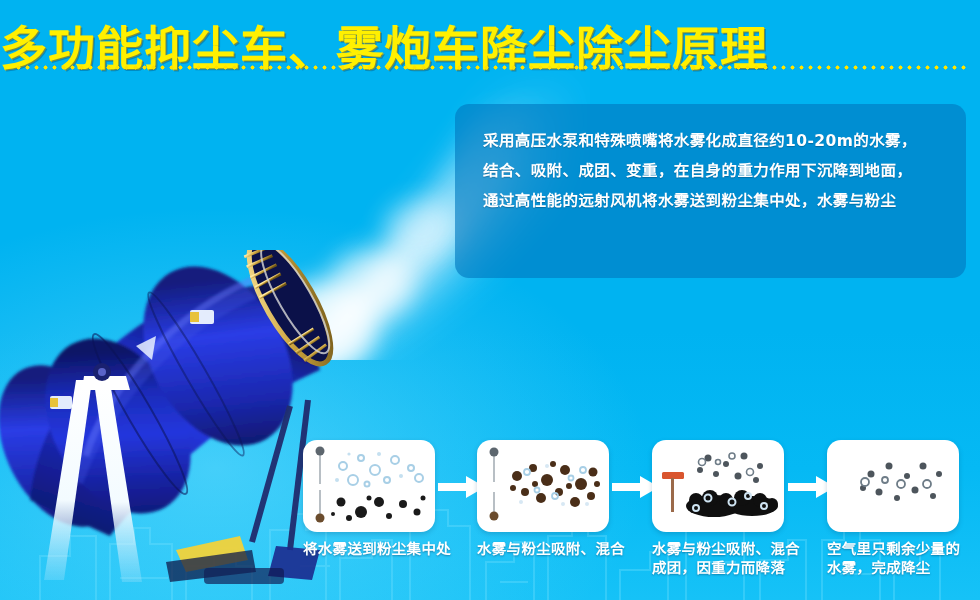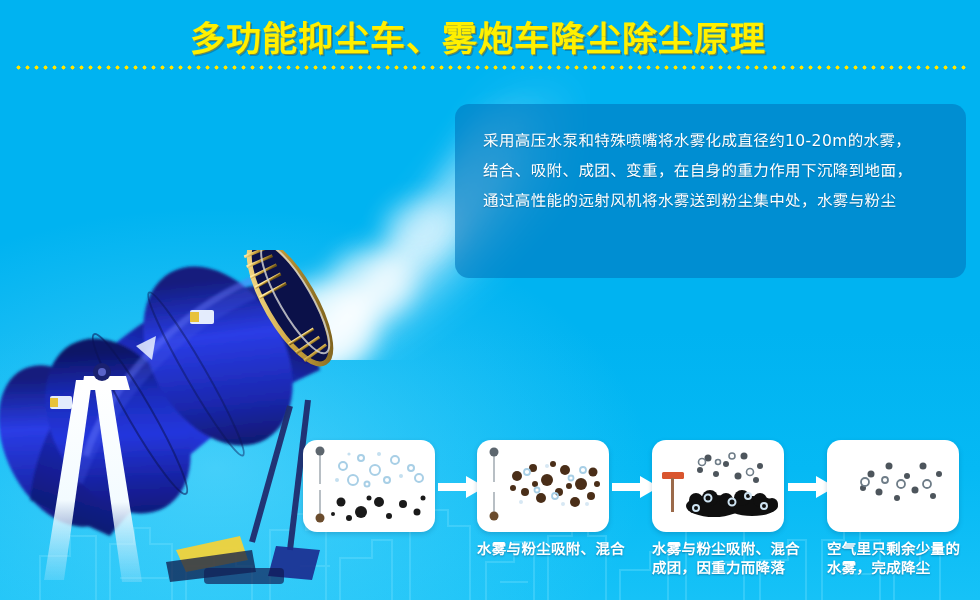--- a/index.html
+++ b/index.html
@@ -19,22 +19,22 @@
 
   
   .skyline{
     position:absolute;left:0;bottom:0;width:980px;height:130px;
     opacity:.40;pointer-events:none;
   }
 
   
   .header{position:absolute;left:0;top:0;width:980px;height:82px;}
   .title{
-    position:absolute;top:10px;left:0;width:956px;text-align:center;
-    font-size:35px;font-weight:bold;letter-spacing:1px;
+    position:absolute;top:10px;left:0;width:956px;
+    font-size:47px;font-weight:bold;letter-spacing:1px;
     color:#fff000;
     text-shadow:2px 2px 0 rgba(0,90,140,.45), 1px 1px 0 #e0b400;
     white-space:nowrap;
   }
   .dotline{
     position:absolute;top:64px;left:14px;width:952px;height:7px;
     background-image:radial-gradient(circle closest-side,#ffe400 0 55%,rgba(255,228,0,0) 60%);
     background-size:9px 7px;background-repeat:repeat-x;
   }
 
@@ -50,21 +50,21 @@
   
   .infobox{
     position:absolute;left:455px;top:104px;width:511px;height:174px;
     box-sizing:border-box;
     background:rgba(0,120,190,.62);
     border-radius:14px;
     padding:22px 26px 0 28px;
   }
   .infobox p{
     margin:0;color:#ffffff;font-size:15.5px;line-height:30px;
-    font-weight:normal;letter-spacing:.4px;
+    font-weight:bold;letter-spacing:.4px;
     text-shadow:0 1px 1px rgba(0,45,80,.35);
   }
 
   
   .process{position:absolute;left:0;top:440px;width:980px;height:160px;}
   .step{position:absolute;top:0;}
   .card{
     position:relative;width:132px;height:92px;background:#ffffff;
     border-radius:14px;overflow:hidden;
     box-shadow:0 2px 5px rgba(0,60,100,.22);
@@ -278,20 +278,21 @@
               <circle cx="100" cy="64" r="4"></circle>
             <circle cx="114" cy="72" r="3.5"></circle>
               <circle cx="46" cy="78" r="3"></circle>
             <circle cx="86" cy="76" r="3"></circle>
               <circle cx="66" cy="58" r="2.5"></circle>
             <circle cx="30" cy="74" r="2"></circle>
               <circle cx="120" cy="58" r="2.5"></circle>
           </g>
         </svg>
       </div>
+      <div class="caption">将水雾送到粉尘集中处</div>
     </div>
 
     <div class="arrow arrow-1">
       <svg viewBox="0 0 48 26">
           <path d="M0 9 H28 V2 L47 13 L28 24 V17 H0 Z" fill="#ffffff"></path>
         </svg>
     </div>
 
     <div class="step step-2">
       <div class="card">

